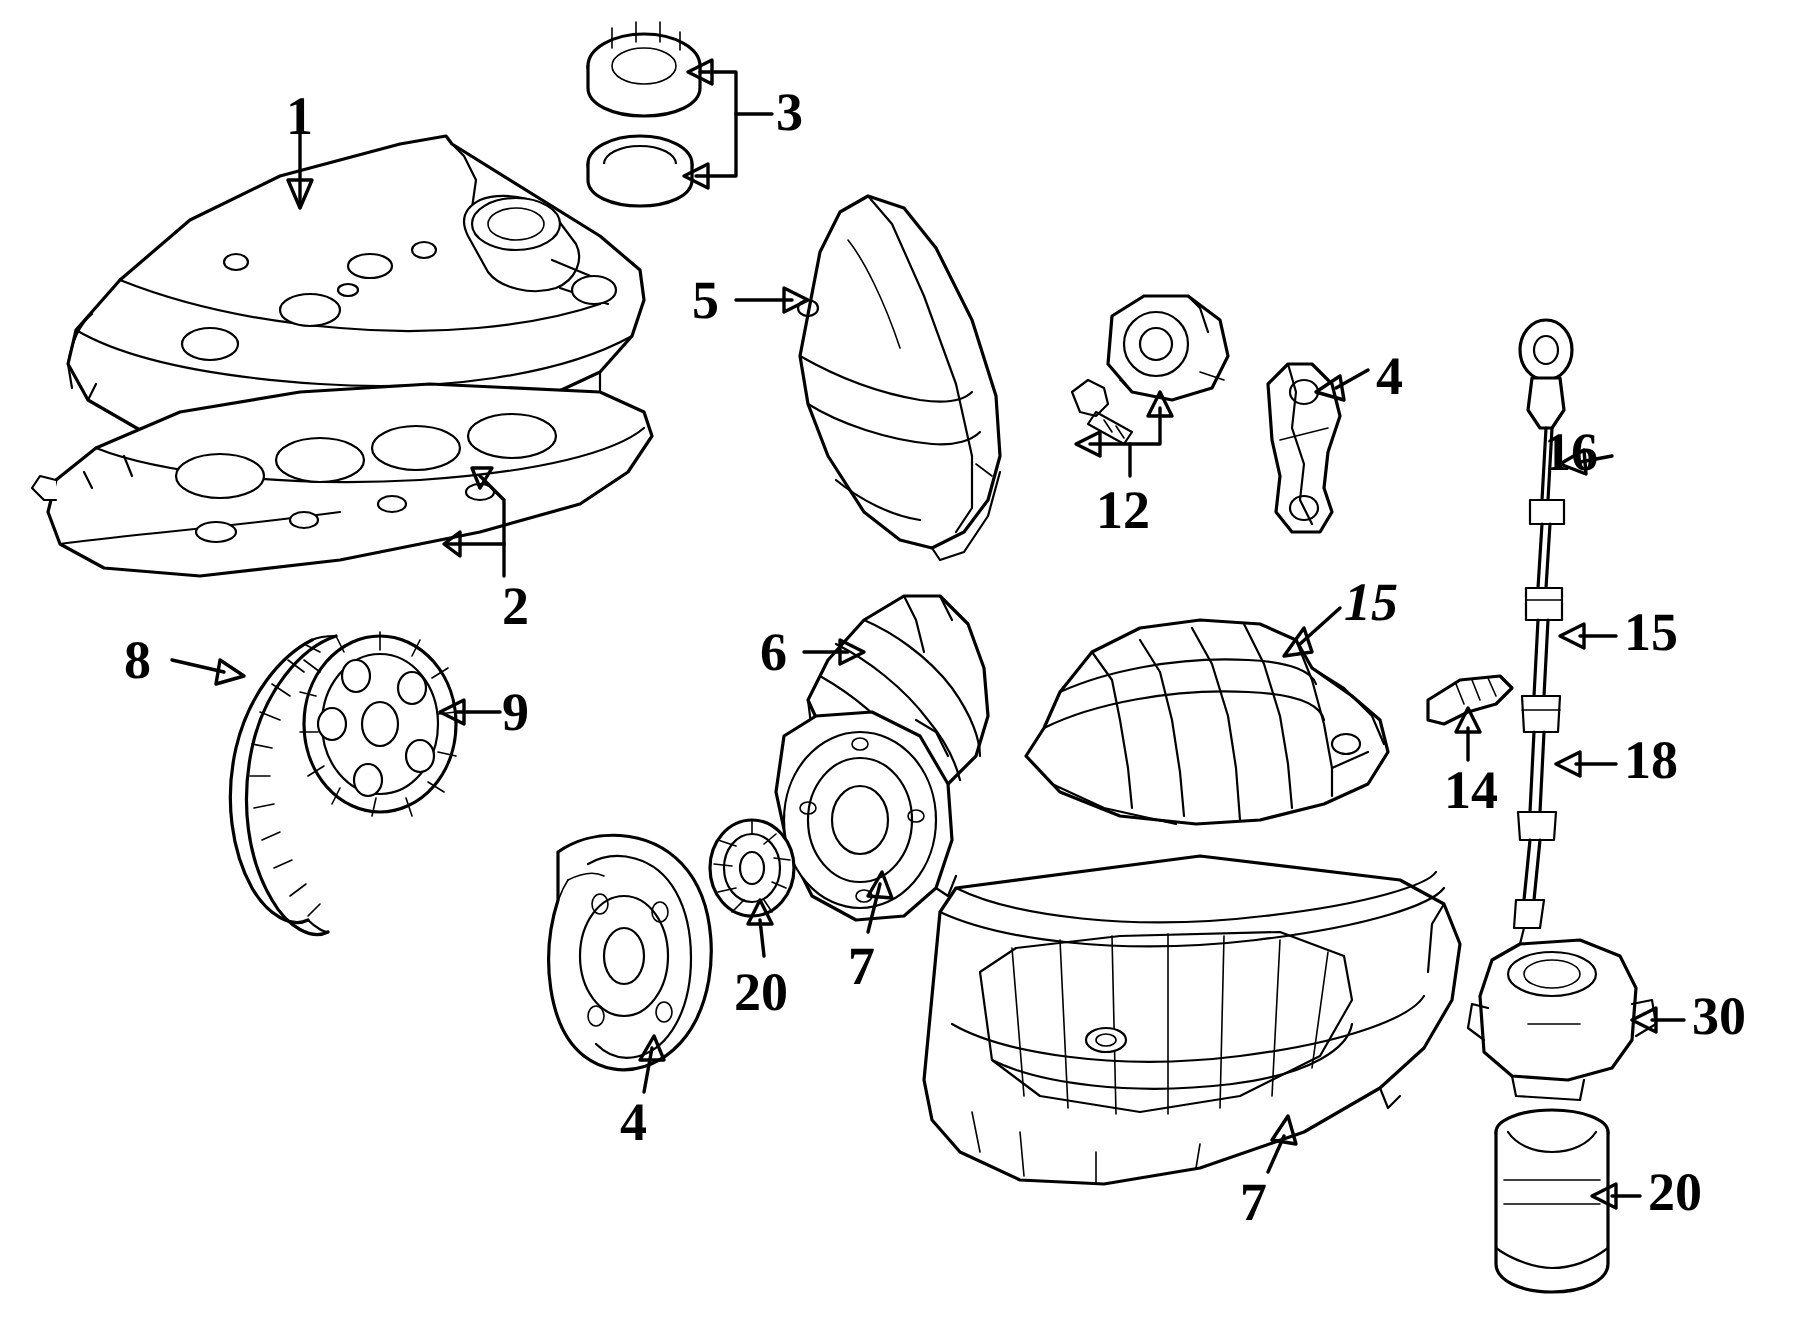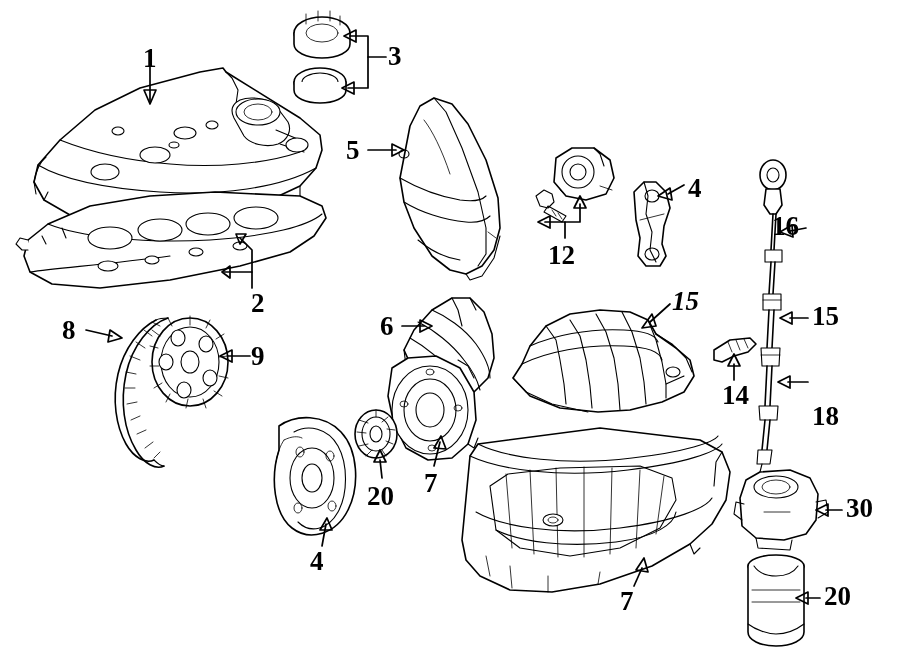--- a/index.html
+++ b/index.html
@@ -400,17 +400,17 @@
   <div class="callout-label" style="left:62px;  top:317px;">8</div>
   <div class="callout-label" style="left:251px; top:343px;">9</div>
   <div class="callout-label" style="left:367px; top:483px;">20</div>
   <div class="callout-label" style="left:688px; top:175px;">4</div>
   <div class="callout-label" style="left:548px; top:242px;">12</div>
   <div class="callout-label" style="left:620px; top:588px;">7</div>
   <div class="callout-label" style="left:722px; top:382px;">14</div>
   <div class="callout-label" style="left:672px; top:288px;font-style:italic;">15</div>
   <div class="callout-label" style="left:772px; top:213px;">16</div>
   <div class="callout-label" style="left:812px; top:303px;">15</div>
-  <div class="callout-label" style="left:812px; top:367px;margin-top:36px;">18</div>
+  <div class="callout-label" style="left:812px; top:367px;">18</div>
   <div class="callout-label" style="left:824px; top:583px;">20</div>
   <div class="callout-label" style="left:846px; top:495px;">30</div>
 
 </div>
 
 </body></html>

